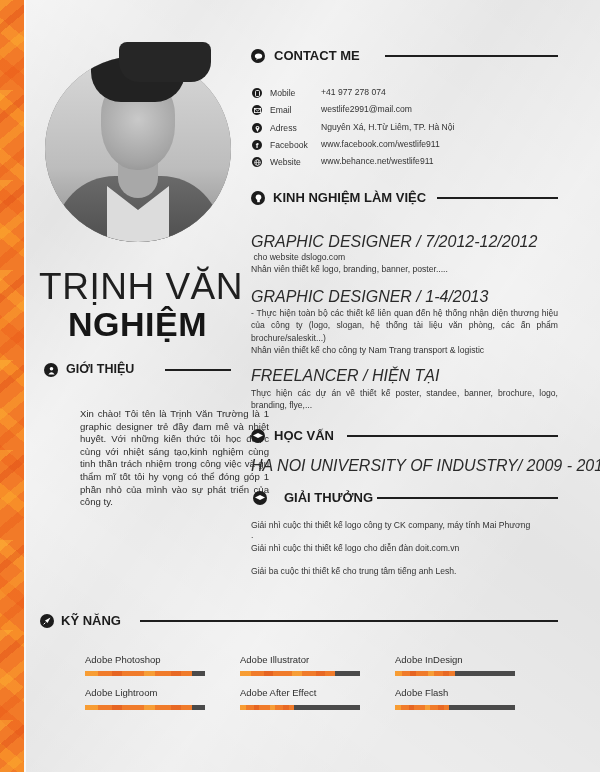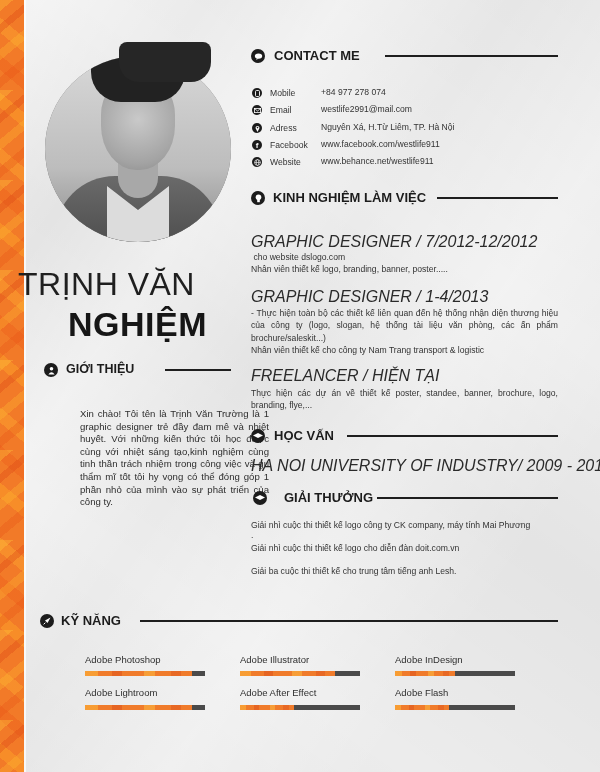--- a/index.html
+++ b/index.html
@@ -35,21 +35,21 @@
       overflow: hidden;
     }
     .photo-bg { position:absolute; left:0; top:0; width:100%; height:100%; background: linear-gradient(180deg,#d8d8d8 0%, #bdbdbd 60%, #8c8c8c 100%); }
     .jacket { position:absolute; left:10px; top:120px; width:166px; height:110px; border-radius: 60px 60px 0 0; background: linear-gradient(180deg,#6a6a6a,#3e3e3e); }
     .shirt { position:absolute; left:62px; top:130px; width:62px; height:80px; background:#dcdcdc; clip-path: polygon(0 0, 50% 30%, 100% 0, 100% 100%, 0 100%); }
     .neck { position:absolute; left:73px; top:100px; width:40px; height:42px; background:#a8a8a8; border-radius: 0 0 20px 20px; }
     .face { position:absolute; left:56px; top:22px; width:74px; height:92px; border-radius: 40% 40% 48% 48%; background: radial-gradient(circle at 50% 45%, #c9c9c9 0%, #a3a3a3 70%, #8a8a8a 100%); }
     .hair { position:absolute; left:46px; top:-16px; width:94px; height:62px; background:#222; border-radius: 10px 10px 30px 30px; }
     .hair-top { position:absolute; left:74px; top:0; width:92px; height:40px; background:#262626; border-radius: 8px 8px 20px 20px; }
 
-    .name1 { left: 18px; width: 215px; top: 266px; text-align: left; font-size: 32px; letter-spacing: 0.5px; color: #1f1f1f; font-weight: normal; }
+    .name1 { left: 28px; width: 215px; top: 266px; text-align: right; font-size: 37px; letter-spacing: 0.5px; color: #1f1f1f; font-weight: normal; }
     .name2 { left: 30px; width: 215px; top: 305px; text-align: center; font-size: 34px; font-weight: bold; color: #161616; letter-spacing: 0.5px; }
 
     .icon-dot {
       position: absolute; border-radius: 50%; background: #1c1c1c; color: #fff;
       display: flex; align-items: center; justify-content: center;
     }
     .sec-icon { width: 14px; height: 14px; }
     .sec-title { position: absolute; font-weight: bold; font-size: 13px; color: #1c1c1c; white-space: nowrap; }
     .rule { position: absolute; height: 1.6px; background: #1e1e1e; }
 
@@ -116,21 +116,21 @@
 </div>
 <div class="sec-title" style="left:274px; top:48px;">CONTACT ME</div>
 <div class="rule" style="left:385px; top:55px; width:173px;"></div>
 
 <div class="icon-dot contact-icon" style="left:252px; top:88px;">
   <svg width="5" height="7" viewBox="0 0 5 7">
       <rect x="0.5" y="0.5" width="4" height="6" rx="1" fill="none" stroke="#fff" stroke-width="0.9"></rect>
     </svg>
 </div>
 <div class="contact-label" style="left:270px; top:88px;">Mobile</div>
-<div class="contact-value" style="left:321px; top:87px;">+84 977 278 074</div>
+<div class="contact-value" style="left:321px; top:87px;">+41 977 278 074</div>
 
 <div class="icon-dot contact-icon" style="left:252px; top:105px;">
   <svg width="7" height="5" viewBox="0 0 7 5">
       <rect x="0.4" y="0.4" width="6.2" height="4.2" fill="none" stroke="#fff" stroke-width="0.8"></rect>
       <path d="M0.4 0.4 L3.5 3 L6.6 0.4" fill="none" stroke="#fff" stroke-width="0.8"></path>
     </svg>
 </div>
 <div class="contact-label" style="left:270px; top:105px;">Email</div>
 <div class="contact-value" style="left:321px; top:104px;">westlife2991@mail.com</div>
 

